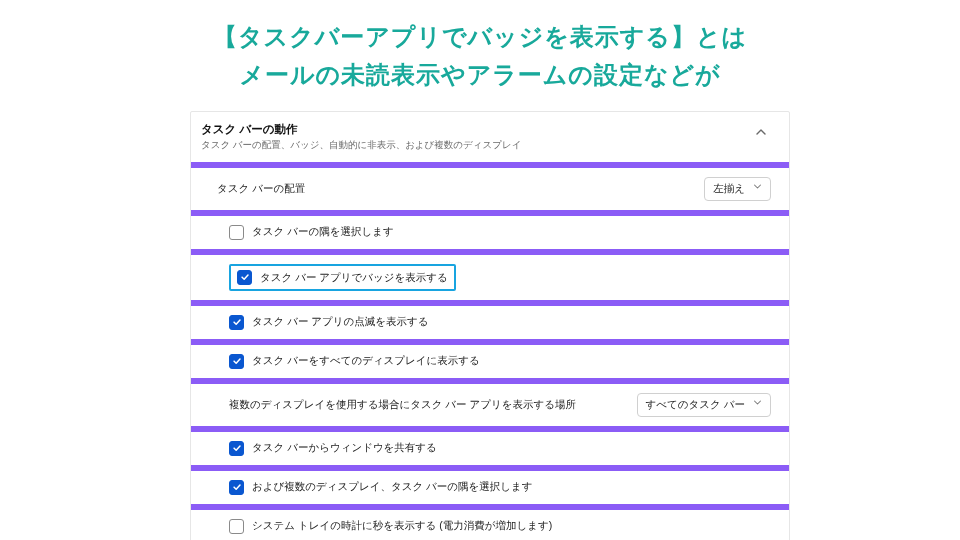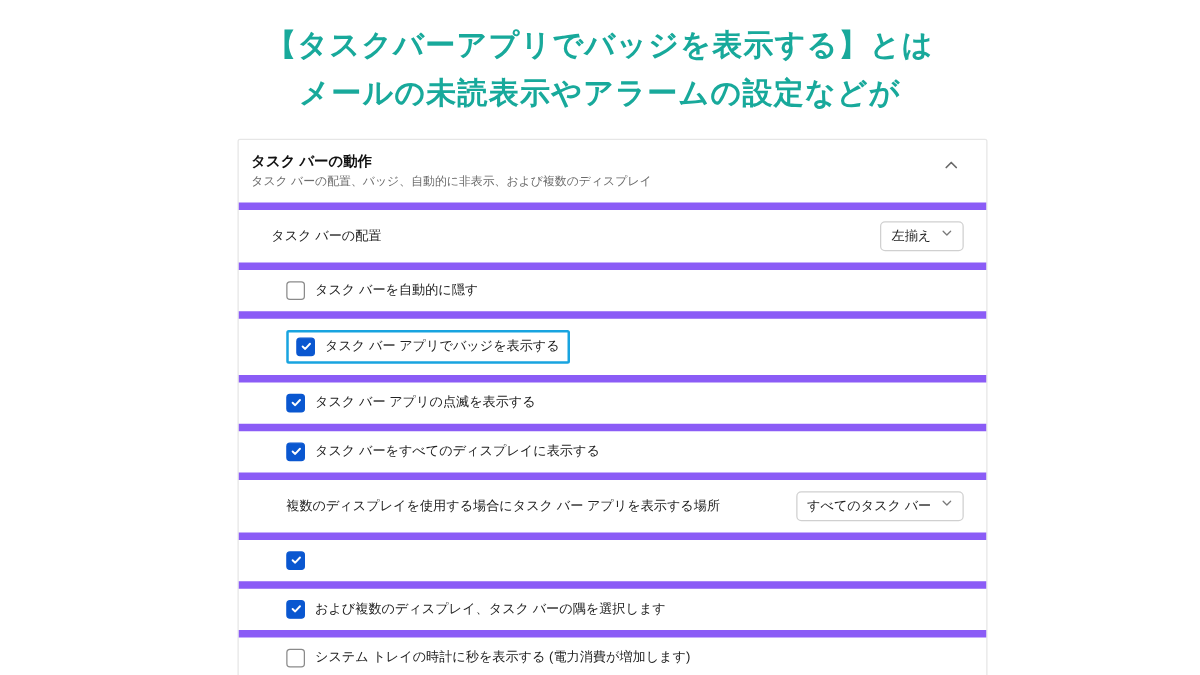--- a/index.html
+++ b/index.html
@@ -99,21 +99,21 @@
   .chk.checked {
     background: #0a57d0;
     border: 1.5px solid #0a57d0;
   }
   .chk.checked svg { display: block; }
   .highlight-box {
     border: 2px solid #18a4e0;
     border-radius: 2px;
     padding: 4px 6px;
     display: inline-flex;
-    align-items: flex-start;
+    align-items: flex-end;
   }
 </style>
 </head>
 <body>
 
 <div class="caption">
   <div>【タスクバーアプリでバッジを表示する】とは</div>
   <div>メールの未読表示やアラームの設定などが</div>
 </div>
 
@@ -139,21 +139,21 @@
       <span class="sel-caret">
         <svg width="9" height="9" viewBox="0 0 12 12">
             <path d="M2 4 L6 8 L10 4" fill="none" stroke="#7a7a7a" stroke-width="1.4" stroke-linecap="round" stroke-linejoin="round"></path>
           </svg>
       </span>
     </div>
   </div>
 
   <div class="row indent">
     <span class="chk unchecked"></span>
-    <span class="row-label">タスク バーを自動的に隠す</span>
+    <span class="row-label">タスク バーの隅を選択します</span>
     <span class="spacer"></span>
   </div>
 
   <div class="row indent">
     <span class="highlight-box">
       <span class="chk checked">
         <svg width="10" height="10" viewBox="0 0 12 12">
             <path d="M2.5 6.2 L5 8.6 L9.6 3.6" fill="none" stroke="#ffffff" stroke-width="1.8" stroke-linecap="round" stroke-linejoin="round"></path>
           </svg>
       </span>
@@ -194,20 +194,21 @@
       </span>
     </div>
   </div>
 
   <div class="row indent">
     <span class="chk checked">
       <svg width="10" height="10" viewBox="0 0 12 12">
           <path d="M2.5 6.2 L5 8.6 L9.6 3.6" fill="none" stroke="#ffffff" stroke-width="1.8" stroke-linecap="round" stroke-linejoin="round"></path>
         </svg>
     </span>
+    <span class="row-label">タスク バーからウィンドウを共有する</span>
     <span class="spacer"></span>
   </div>
 
   <div class="row indent">
     <span class="chk checked">
       <svg width="10" height="10" viewBox="0 0 12 12">
           <path d="M2.5 6.2 L5 8.6 L9.6 3.6" fill="none" stroke="#ffffff" stroke-width="1.8" stroke-linecap="round" stroke-linejoin="round"></path>
         </svg>
     </span>
     <span class="row-label">および複数のディスプレイ、タスク バーの隅を選択します</span>

